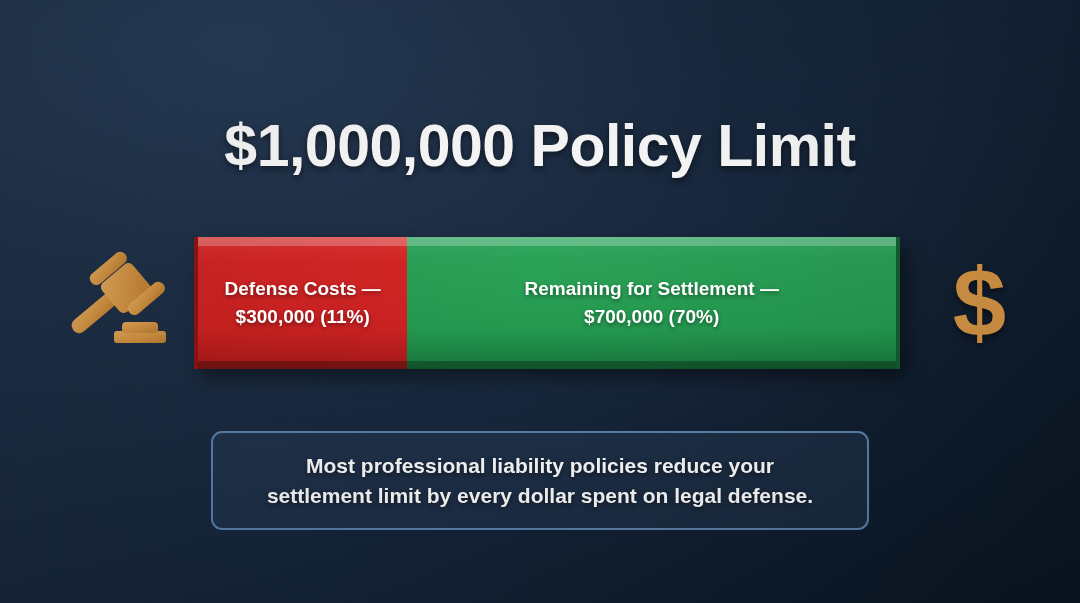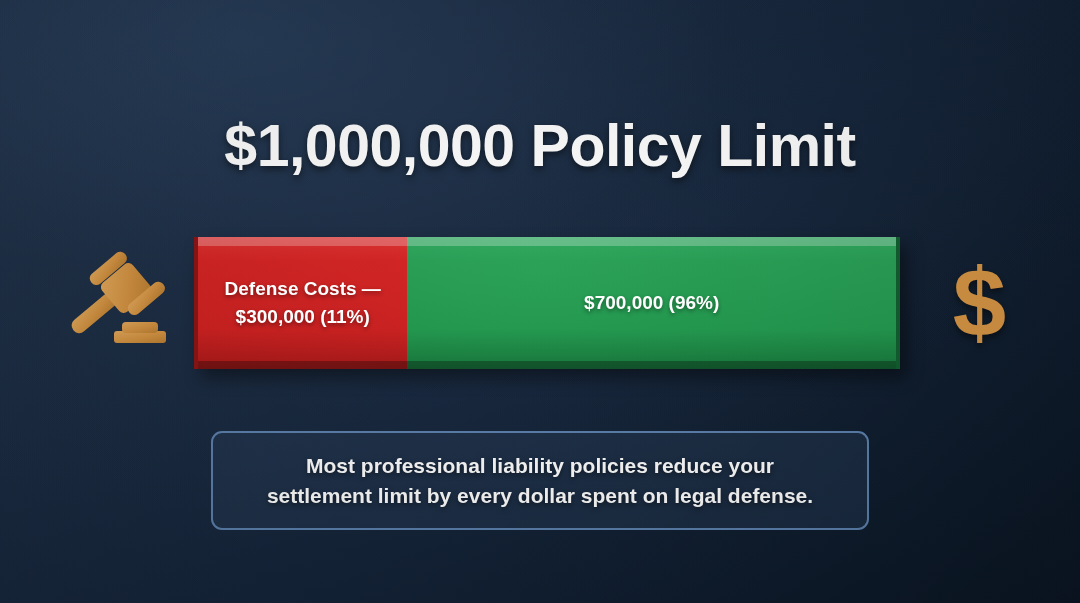--- a/index.html
+++ b/index.html
@@ -189,21 +189,22 @@
 
   <div class="bar-wrap">
     <div class="seg seg-defense" style="width: 30%;">
       <div class="seg-label">
         <div>Defense Costs —</div>
         <div>$300,000 (11%)</div>
       </div>
     </div>
     <div class="seg seg-remaining" style="width: 70%;">
       <div class="seg-label">
-        <div>$700,000 (96%)</div>
+        <div>Remaining for Settlement —</div>
+        <div>$700,000 (70%)</div>
       </div>
     </div>
   </div>
 
   <div class="caption-box">
     <div class="caption-text">
       <div>Most professional liability policies reduce your</div>
       <div>settlement limit by every dollar spent on legal defense.</div>
     </div>
   </div>

